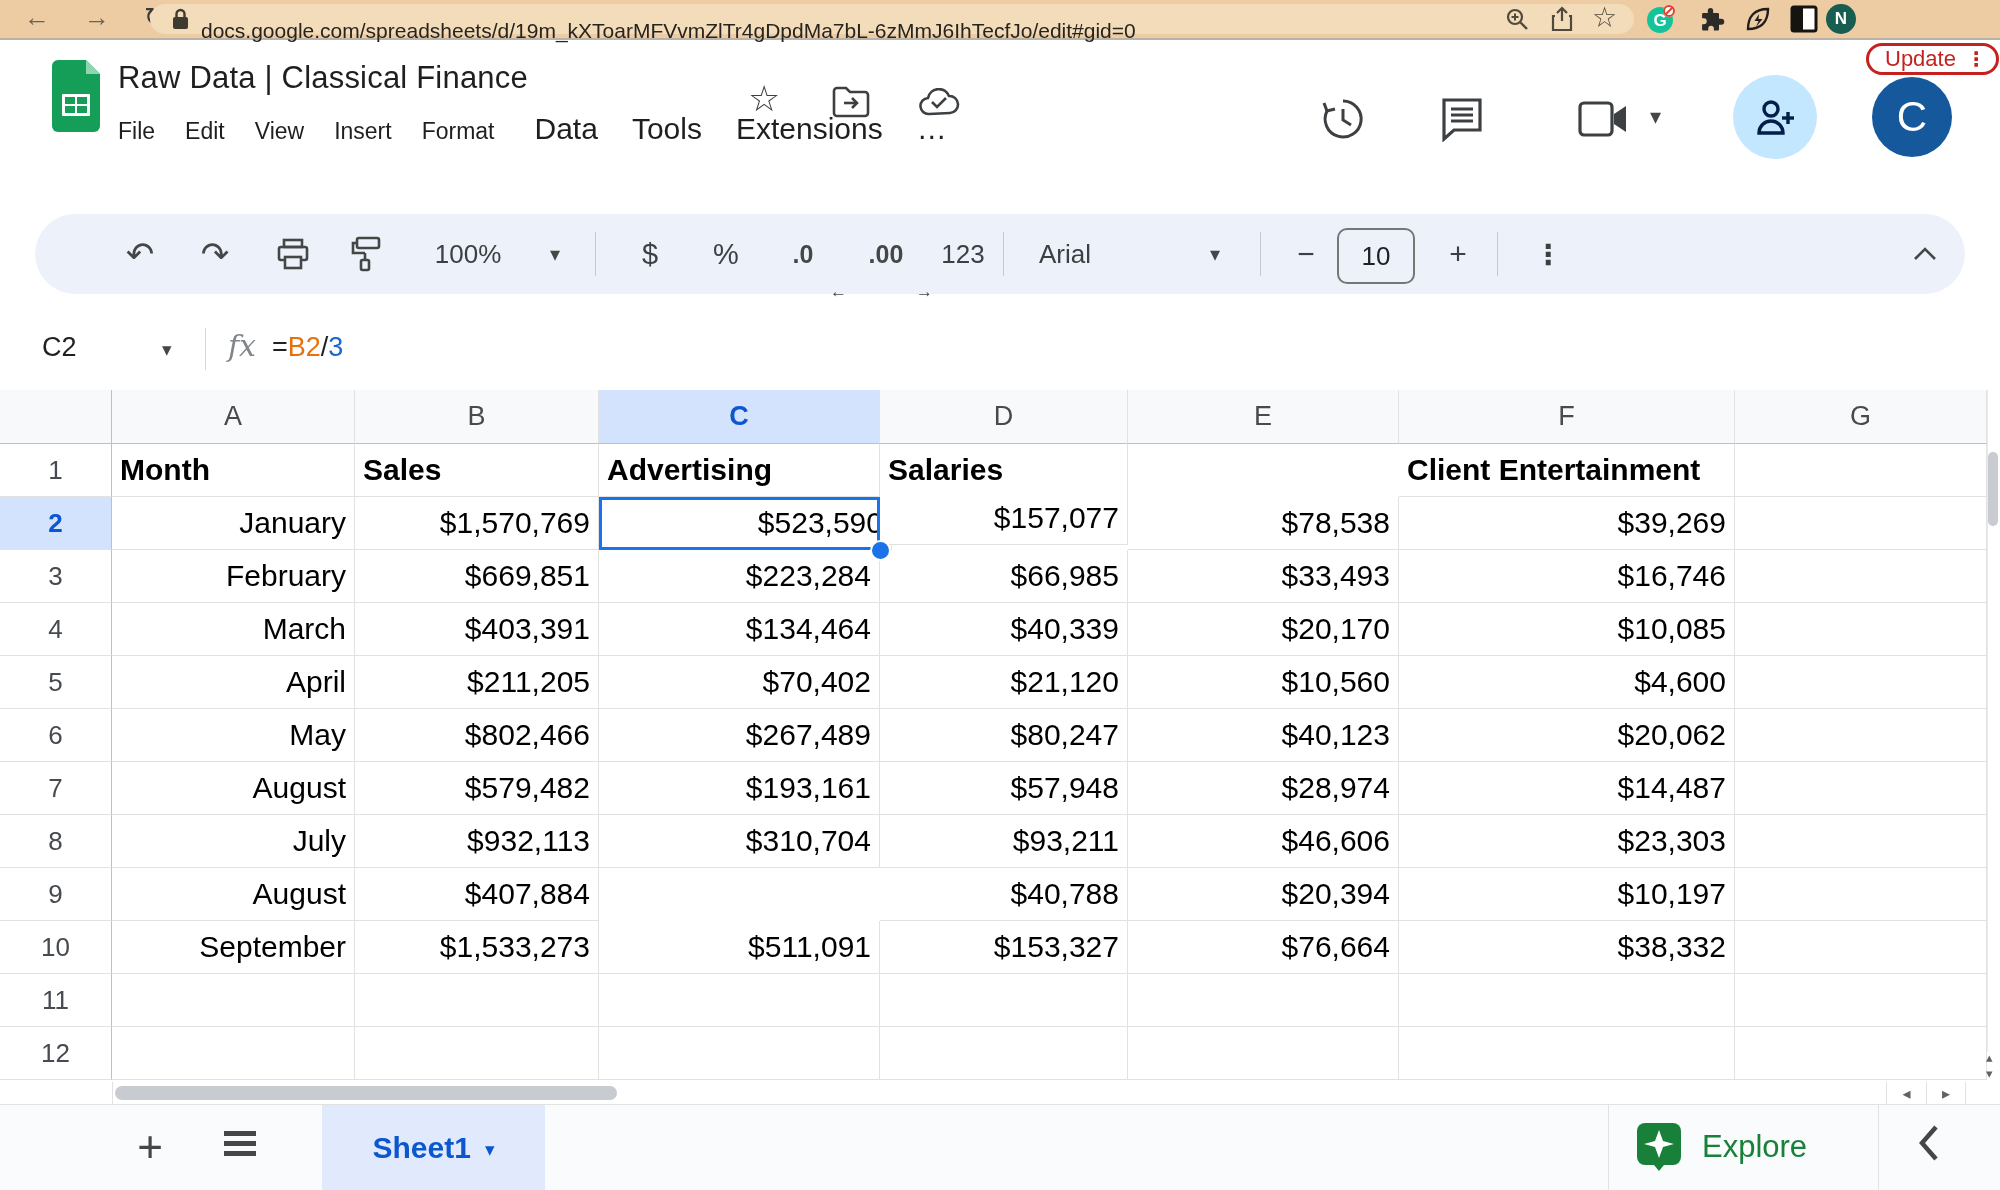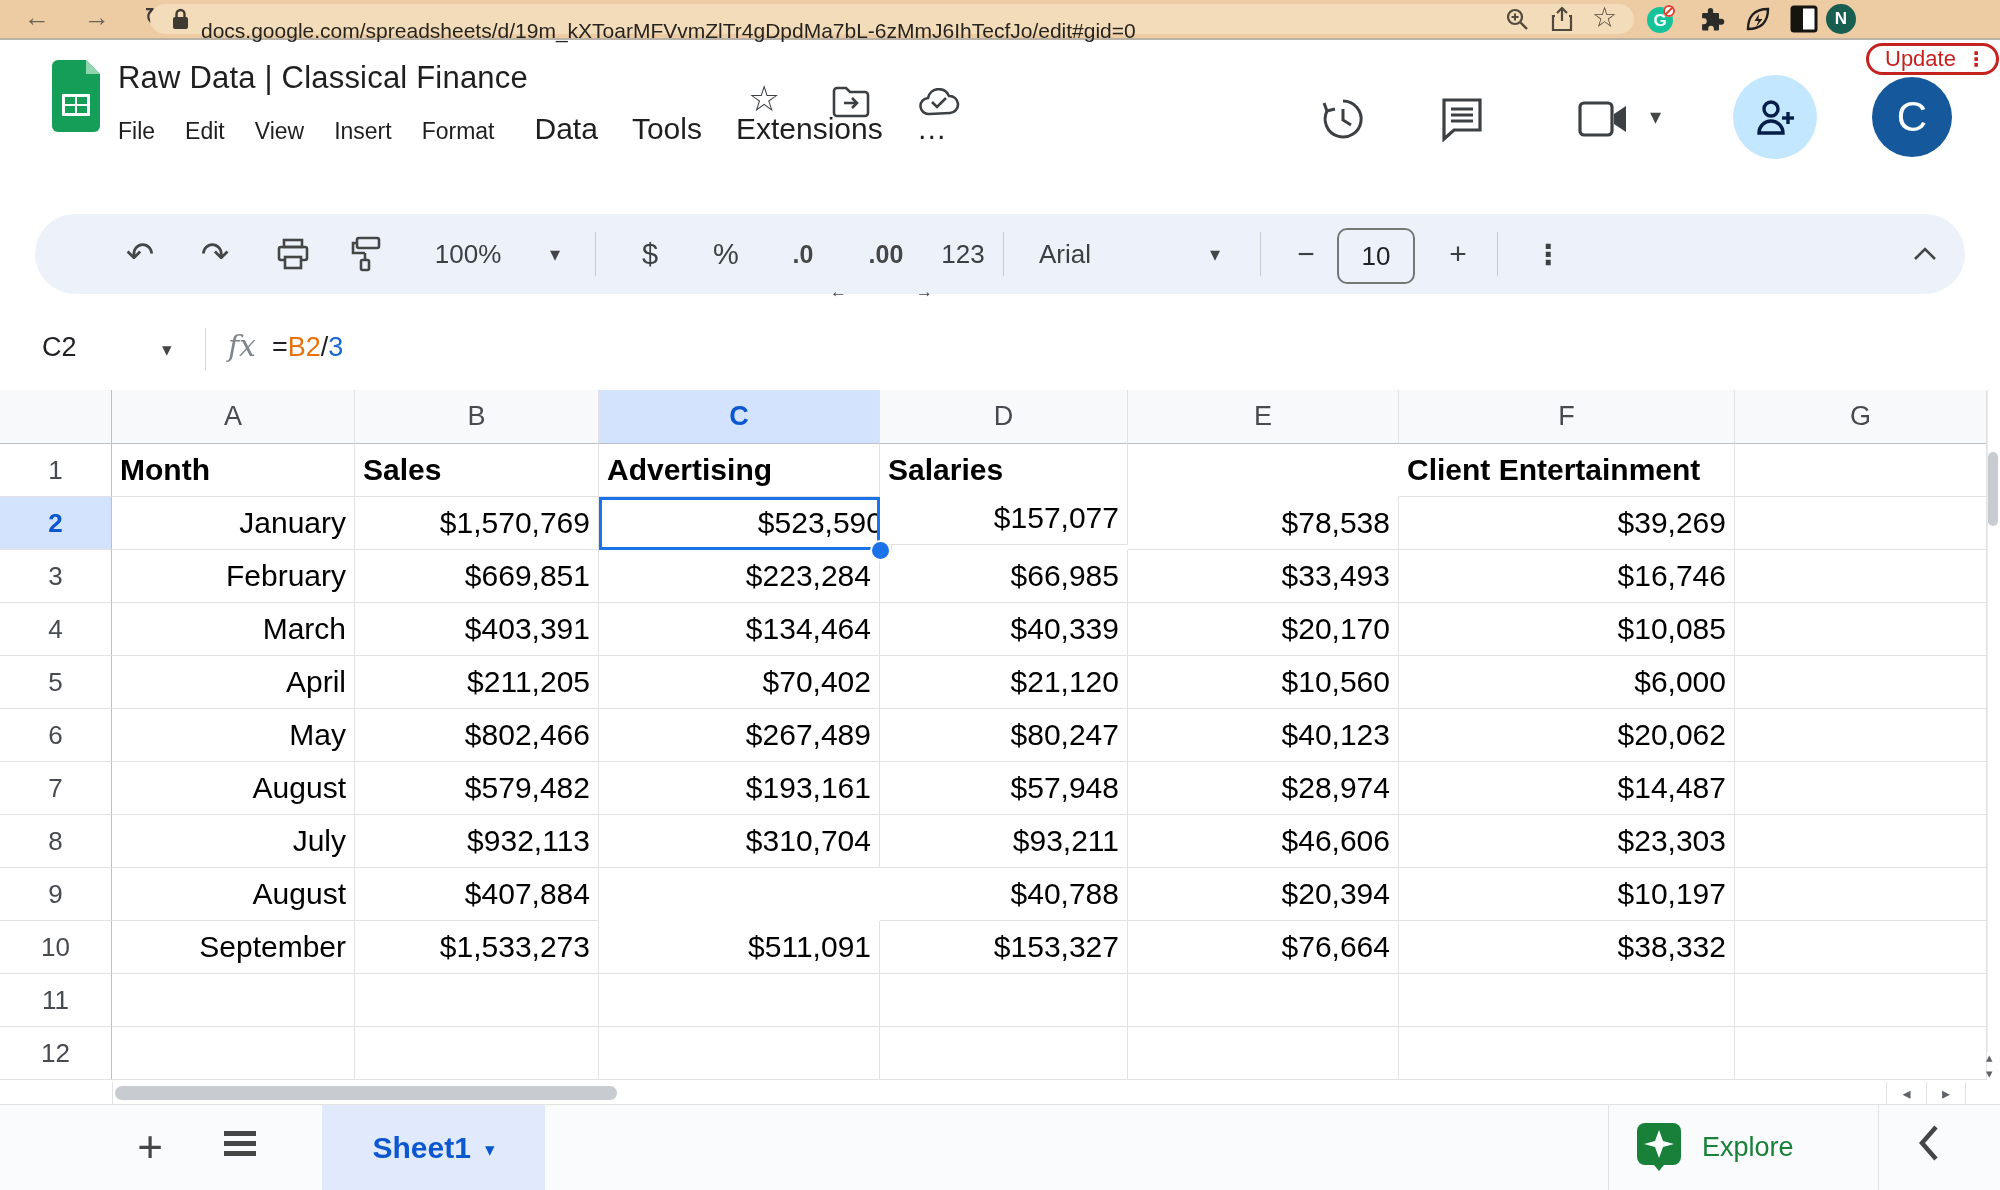--- a/index.html
+++ b/index.html
@@ -93,21 +93,21 @@
   #add-sheet{left:128px;top:1112px;width:44px;height:70px;display:flex;align-items:center;justify-content:center;
      font-size:44px;font-weight:200;color:#444746;}
   #all-sheets{left:222px;top:1130px;}
   #sheet-tab{left:322px;top:1105px;width:223px;height:85px;background:#e1eafd;display:flex;align-items:center;
      justify-content:center;gap:14px;}
   #sheet-tab-label{color:#0b57d0;font-size:30px;font-weight:bold;}
   #sheet-tab-caret{color:#0b57d0;font-size:19px;padding-top:4px;}
   #footer-div-1{left:1608px;top:1105px;width:1px;height:85px;background:#e1e3e1;}
   #footer-div-2{left:1878px;top:1105px;width:1px;height:85px;background:#e1e3e1;}
   #explore-btn{left:1636px;top:1112px;height:70px;display:flex;align-items:center;gap:20px;}
-  #explore-label{color:#188038;font-size:27px;}
+  #explore-label{color:#188038;font-size:31px;}
   #collapse-chevron{left:1918px;top:1124px;}
 </style>
 </head>
 <body>
 
 <div class="abs" id="browser-bar">
   <span class="abs nav-glyph" style="left:24px;">←</span>
   <span class="abs nav-glyph" style="left:84px;">→</span>
   <span class="abs nav-glyph dark" style="left:144px;">↻</span>
 
@@ -312,21 +312,21 @@
     <div class="cell" style="position: absolute; left: 880px; top: 213px; width: 248px; height: 53px;">$40,339</div>
     <div class="cell" style="position: absolute; left: 1128px; top: 213px; width: 271px; height: 53px;">$20,170</div>
     <div class="cell" style="position: absolute; left: 1399px; top: 213px; width: 336px; height: 53px;">$10,085</div>
     <div class="cell" style="position: absolute; left: 1735px; top: 213px; width: 252px; height: 53px;"></div>
     <div class="row-hdr" style="position: absolute; left: 0px; top: 266px; width: 112px; height: 53px;">5</div>
     <div class="cell" style="position: absolute; left: 112px; top: 266px; width: 243px; height: 53px;">April</div>
     <div class="cell" style="position: absolute; left: 355px; top: 266px; width: 244px; height: 53px;">$211,205</div>
     <div class="cell" style="position: absolute; left: 599px; top: 266px; width: 281px; height: 53px;">$70,402</div>
     <div class="cell" style="position: absolute; left: 880px; top: 266px; width: 248px; height: 53px;">$21,120</div>
     <div class="cell" style="position: absolute; left: 1128px; top: 266px; width: 271px; height: 53px;">$10,560</div>
-    <div class="cell" style="position: absolute; left: 1399px; top: 266px; width: 336px; height: 53px;">$6,000</div>
+    <div class="cell" style="position: absolute; left: 1399px; top: 266px; width: 336px; height: 53px;">$4,600</div>
     <div class="cell" style="position: absolute; left: 1735px; top: 266px; width: 252px; height: 53px;"></div>
     <div class="row-hdr" style="position: absolute; left: 0px; top: 319px; width: 112px; height: 53px;">6</div>
     <div class="cell" style="position: absolute; left: 112px; top: 319px; width: 243px; height: 53px;">May</div>
     <div class="cell" style="position: absolute; left: 355px; top: 319px; width: 244px; height: 53px;">$802,466</div>
     <div class="cell" style="position: absolute; left: 599px; top: 319px; width: 281px; height: 53px;">$267,489</div>
     <div class="cell" style="position: absolute; left: 880px; top: 319px; width: 248px; height: 53px;">$80,247</div>
     <div class="cell" style="position: absolute; left: 1128px; top: 319px; width: 271px; height: 53px;">$40,123</div>
     <div class="cell" style="position: absolute; left: 1399px; top: 319px; width: 336px; height: 53px;">$20,062</div>
     <div class="cell" style="position: absolute; left: 1735px; top: 319px; width: 252px; height: 53px;"></div>
     <div class="row-hdr" style="position: absolute; left: 0px; top: 372px; width: 112px; height: 53px;">7</div>

